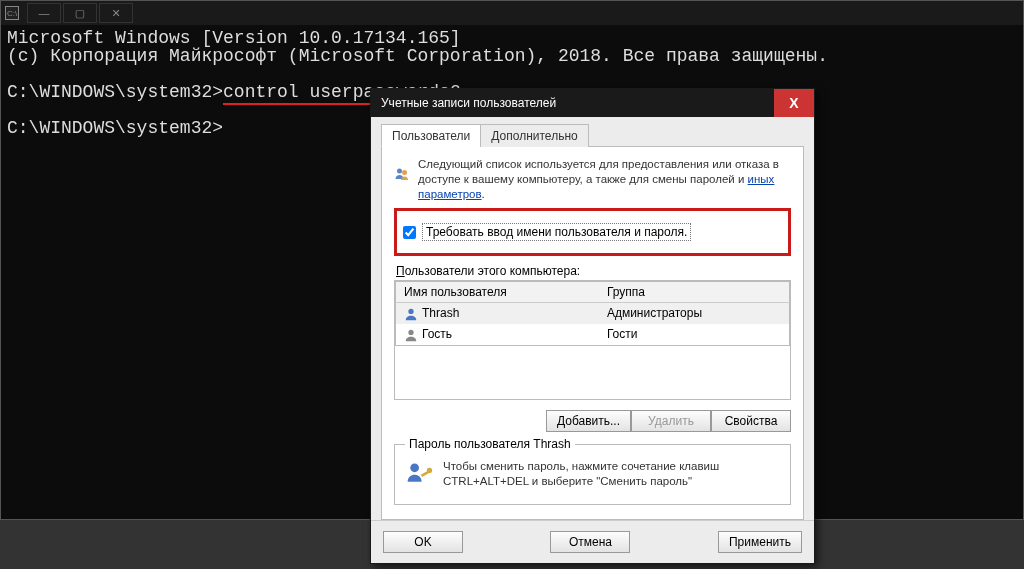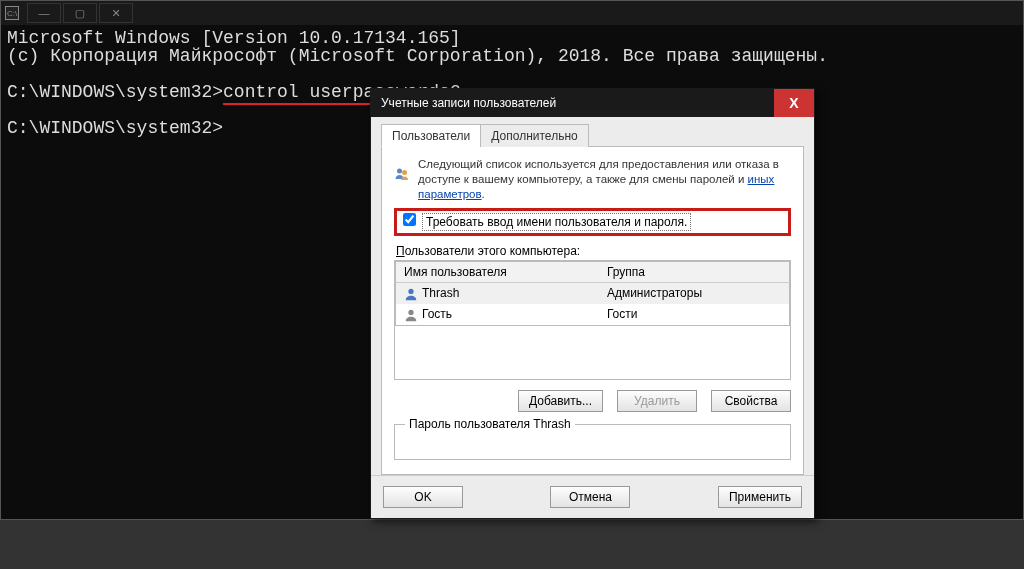--- a/index.html
+++ b/index.html
@@ -119,23 +119,23 @@
   .intro-icon {
     width:34px; height:34px;
     display:flex;align-items:center;justify-content:center;
     font-size:26px;
   }
   .intro-text { font-size:11.5px; color:#333; line-height:15px; }
   .intro-link { color:#0645ad; text-decoration:underline; cursor:pointer; }
 
   .checkbox-row {
     border:3px solid #c91a1a;
-    padding:2px 6px;
+    padding:12px 6px;
     margin:2px 0 8px 0;
-    display:flex;align-items:flex-start;gap:6px;
+    display:flex;align-items:center;gap:6px;
     font-size:12px;
   }
   .checkbox-row input { margin:0; }
   .checkbox-row .dotted {
     border:1px dotted #777;
     padding:1px 3px;
   }
 
   .list-label { font-size:12px; margin:2px 0 2px 2px; text-decoration:underline dotted transparent;}
   .list-label .ul { text-decoration: underline; }
@@ -152,21 +152,21 @@
     border-bottom:1px solid #ccc;
     padding:3px 8px;
     margin-top:36px;
   }
   .user-table td {
     padding:3px 8px;
   }
   .user-table tr.sel td { background:#f0f0f0; }
   .ut-wrapper { border:1px solid #bbb; height:120px; overflow:hidden; background:#fff; }
 
-  .btn-row { display:flex; justify-content:flex-end; gap:14px; margin-top:10px; }
+  .btn-row { display:flex; justify-content:flex-end; gap:0; margin-top:10px; }
   .winbtn {
     min-width:80px;
     padding:3px 10px;
     border:1px solid #999;
     background:linear-gradient(#fdfdfd,#e3e3e3);
     font-size:12px;
     text-align:center;
     cursor:pointer;
   }
   .winbtn.disabled {
@@ -285,20 +285,31 @@
     </div>
 
     <div class="btn-row">
       <div class="winbtn">Добавить...</div>
       <div class="winbtn disabled">Удалить</div>
       <div class="winbtn">Свойства</div>
     </div>
 
     <div class="fieldset">
       <span class="fieldset-legend">Пароль пользователя Thrash</span>
+      <div class="pwgroup">
+        <div class="pw-icon">
+          <svg viewBox="0 0 32 32" width="28" height="28">
+              <circle cx="11" cy="10" r="5" fill="#4a77c4"></circle>
+              <path d="M3 26c0-5 4-8 8-8s8 3 8 8z" fill="#4a77c4"></path>
+              <rect x="18" y="18" width="10" height="3" fill="#d4a940" transform="rotate(-30 18 18)"></rect>
+              <circle cx="28" cy="13" r="3" fill="#d4a940"></circle>
+            </svg>
+        </div>
+        <div class="pw-text">Чтобы сменить пароль, нажмите сочетание клавиш CTRL+ALT+DEL и выберите "Сменить пароль"</div>
+      </div>
     </div>
   </div>
 
   <div class="dlg-footer">
     <div class="winbtn">OK</div>
     <div class="winbtn">Отмена</div>
     <div class="winbtn">Применить</div>
   </div>
 </div>
 

